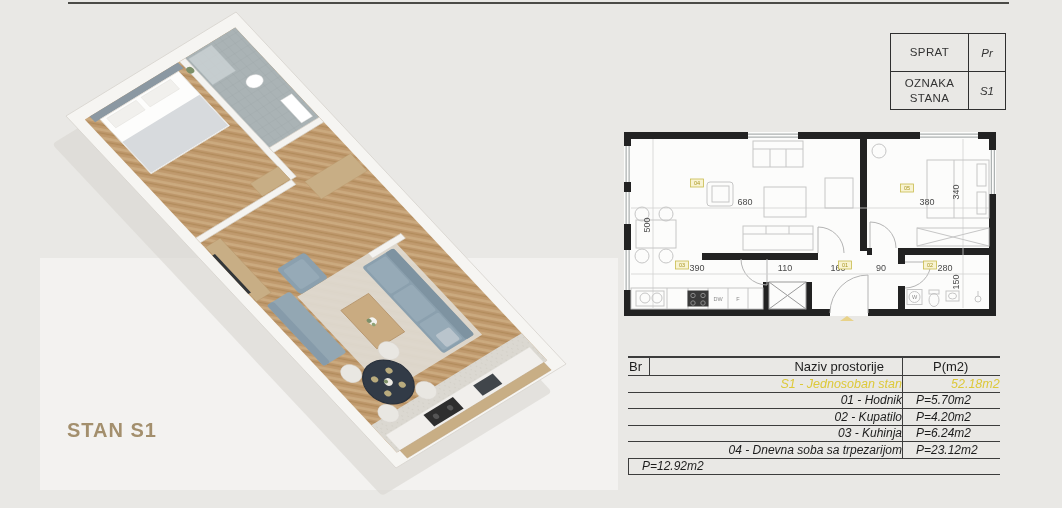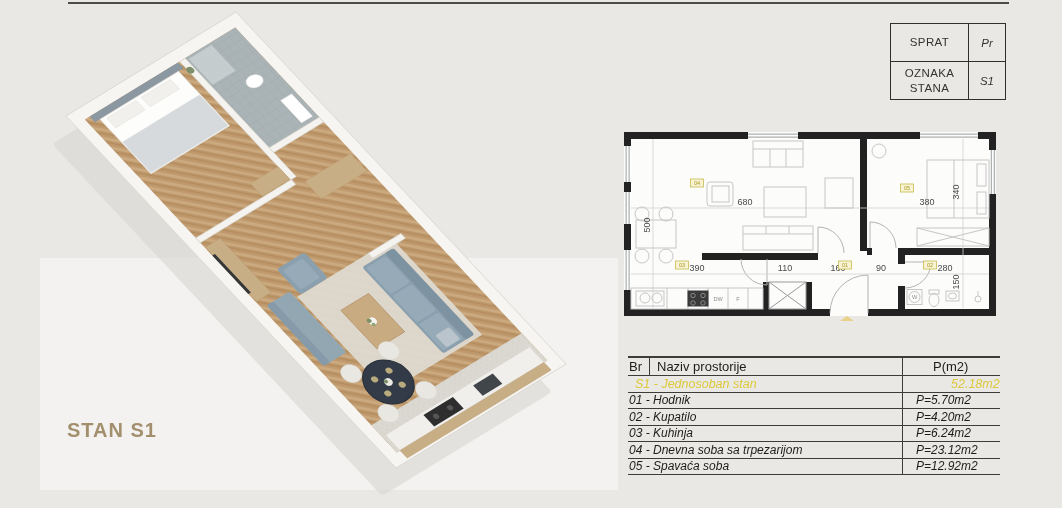--- a/index.html
+++ b/index.html
@@ -3,34 +3,34 @@
 <meta charset="utf-8">
 <style>
   html,body{margin:0;padding:0;}
   body{font-family:"Liberation Sans",sans-serif;}
   #stage{position:relative;width:1062px;height:508px;background:#e9e8e5;overflow:hidden;}
   .top-rule{position:absolute;left:68px;top:2px;width:941px;height:2.3px;background:#4b4b47;}
   .panel{position:absolute;left:40px;top:258px;width:578px;height:232px;background:#f3f2f0;}
   .stan-label{position:absolute;left:67px;top:419px;font-size:20px;font-weight:bold;
     letter-spacing:1px;color:#a38f6d;}
   
-  .itable{position:absolute;left:890px;top:23px;width:114px;border:1.6px solid #2f2f2f;
+  .itable{position:absolute;left:890px;top:33px;width:114px;border:1.6px solid #2f2f2f;
     font-size:11.5px;color:#333;background:#e9e8e5;}
   .irow{display:flex;height:37px;}
   .irow.first{border-bottom:1.6px solid #2f2f2f;}
   .ilabel{flex:1;display:flex;align-items:center;justify-content:center;text-align:center;
     line-height:1.25;letter-spacing:.4px;}
   .ivalue{width:36px;border-left:1.6px solid #2f2f2f;display:flex;align-items:center;justify-content:center;font-style:italic;}
   
   .atable{position:absolute;left:628px;top:356px;width:372px;border-top:2px solid #3c3c3c;color:#1c1c1c;}
   .arow{display:flex;align-items:center;border-bottom:1.4px solid #3c3c3c;height:15.5px;}
   .arow.head{height:17px;font-size:13px;font-style:normal;}
   .c-br{width:20px;padding-left:1px;border-right:1.4px solid #3c3c3c;align-self:stretch;
     display:flex;align-items:center;}
-  .c-name{flex:1;padding-left:7px;white-space:nowrap;overflow:hidden;}
+  .c-name{flex:1;padding-left:7px;white-space:nowrap;overflow:hidden;text-align:right;}
   .c-area{width:98px;align-self:stretch;border-left:1.4px solid #3c3c3c;display:flex;
     align-items:center;padding-left:13px;box-sizing:border-box;white-space:nowrap;}
   .arow.head .c-area{padding-left:30px;margin-left:18px;}
   .arow.data{font-size:12px;font-style:italic;}
   .arow.data .c-name{padding-left:1px;}
   .arow.summary{font-size:12.5px;font-style:italic;color:#ddc93a;}
   .arow.summary .c-area{border-left-color:#3c3c3c;padding-left:48px;}
   svg text{font-family:"Liberation Sans",sans-serif;}
 </style>
 </head>
@@ -333,18 +333,17 @@
     </div>
     <div class="arow data">
       <div class="c-name">03 - Kuhinja</div>
       <div class="c-area">P=6.24m2</div>
     </div>
     <div class="arow data">
       <div class="c-name">04 - Dnevna soba sa trpezarijom</div>
       <div class="c-area">P=23.12m2</div>
     </div>
     <div class="arow data">
-      <div class="c-name">05 - Spavaća soba</div>
       <div class="c-area">P=12.92m2</div>
     </div>
   </div>
 
 </div>
 
 </body></html>

